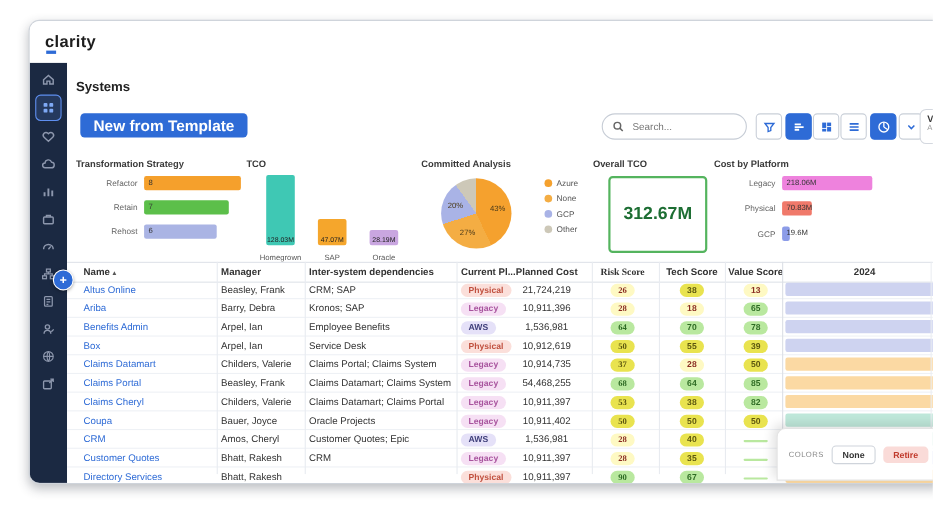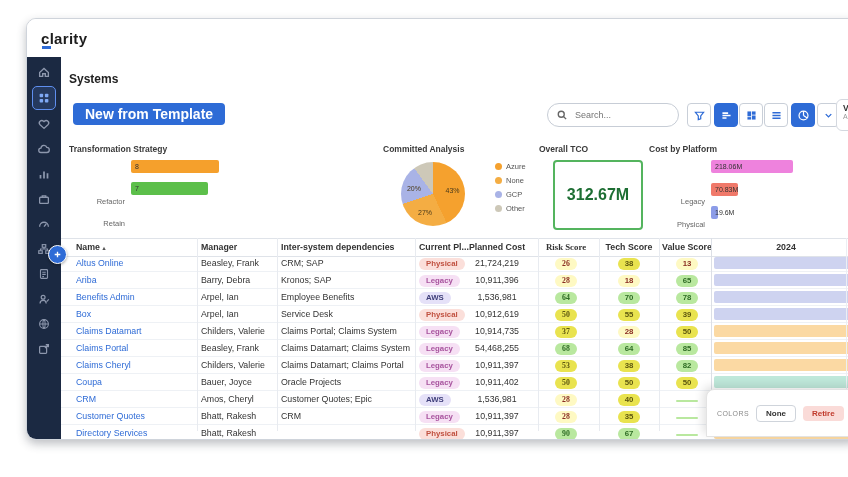--- a/index.html
+++ b/index.html
@@ -32,21 +32,21 @@
   .tb-btn.active{background:#2e6bd6;color:#fff;border-color:#2e6bd6;}
   .view-cut{position:absolute;left:775px;top:42px;width:70px;height:32px;border:1px solid #d4d8df;border-radius:6px;
             background:#fff;padding:3px 6px;box-sizing:border-box;z-index:2;}
   .view-cut .l1{font-size:8.5px;font-weight:bold;color:#333;}
   .view-cut .l2{font-size:7px;color:#999;}
   
   .chart{position:absolute;top:85px;height:96px;}
   .chart-title{font-size:8.5px;font-weight:bold;color:#3a3a3a;position:absolute;left:0;top:2px;white-space:nowrap;}
   .rows{position:absolute;left:0;top:0;right:0;bottom:0;}
   .hrow{position:absolute;left:0;height:13px;display:flex;}
-  .hlabel{width:56px;text-align:right;font-size:7.5px;color:#666;line-height:13px;margin-right:6px;flex:0 0 auto;margin-top:35px;}
+  .hlabel{width:56px;text-align:right;font-size:7.5px;color:#666;line-height:13px;margin-right:6px;flex:0 0 auto;}
   .hbar{height:13px;border-radius:2px;position:relative;}
   .hbar i{font-style:normal;font-size:7px;color:#333;position:absolute;left:4px;line-height:13px;white-space:nowrap;}
   .vplot{position:absolute;left:0;top:14px;right:0;bottom:0;}
   .vbar{position:absolute;bottom:15px;width:26px;border-radius:2px;}
   .vbar i{font-style:normal;position:absolute;bottom:1px;left:50%;transform:translateX(-50%);font-size:6.3px;color:#222;white-space:nowrap;}
   .vcat{position:absolute;bottom:0;width:44px;text-align:center;font-size:7px;color:#555;}
   .pie{position:absolute;left:18px;top:20px;width:64px;height:64px;border-radius:50%;}
   .plab{position:absolute;transform:translate(-50%,-50%);font-size:7px;color:#4a3a1a;}
   .litem{position:absolute;left:112px;height:12px;display:flex;align-items:center;gap:4px;}
   .ldot{width:7px;height:7px;border-radius:50%;flex:0 0 auto;}
@@ -275,20 +275,43 @@
        <span class="hbar" style="width:88px;background:#f5a02c">
                 <i>8</i>
               </span>
      </div>
             <div class="hrow" style="top:40px">
        <span class="hlabel">Retain</span>
        <span class="hbar" style="width:77px;background:#5cbf4a">
                 <i>7</i>
               </span>
      </div>
+            <div class="hrow" style="top:62px">
+       <span class="hlabel">Rehost</span>
+       <span class="hbar" style="width:66px;background:#aab4e4">
+                <i>6</i>
+              </span>
+     </div>
+          </div>
+      </div>
+      <div class="chart" style="left:163px;width:155px;">
+        <div class="chart-title">TCO</div>
+        <div class="vplot">
+            <div class="vbar" style="left:18px;height:64px;background:#3fc8b4">
+              <i>128.03M</i>
+            </div>
+            <span class="vcat" style="left:9px">Homegrown</span>
+            <div class="vbar" style="left:65px;height:24px;background:#f5a62c">
+              <i>47.07M</i>
+            </div>
+            <span class="vcat" style="left:56px">SAP</span>
+            <div class="vbar" style="left:112px;height:14px;background:#c9a6e0">
+              <i>28.19M</i>
+            </div>
+            <span class="vcat" style="left:103px">Oracle</span>
           </div>
       </div>
       <div class="chart" style="left:322px;width:160px;">
         <div class="chart-title">Committed Analysis</div>
         <div class="pie" style="background: conic-gradient(rgb(245, 161, 46) 0deg, rgb(245, 161, 46) 154.8deg, rgb(244, 173, 67) 154.8deg, rgb(244, 173, 67) 252deg, rgb(169, 179, 230) 252deg, rgb(169, 179, 230) 324deg, rgb(205, 200, 184) 324deg, rgb(205, 200, 184) 360deg);"></div>
       <span class="plab" style="left:69.51833523877495px;top:47.63713517206915px">43%</span>
           <div class="litem" style="top:18px">
             <span class="ldot" style="background:#f5a12e"></span>
             <span class="llab">Azure</span>
           </div>

